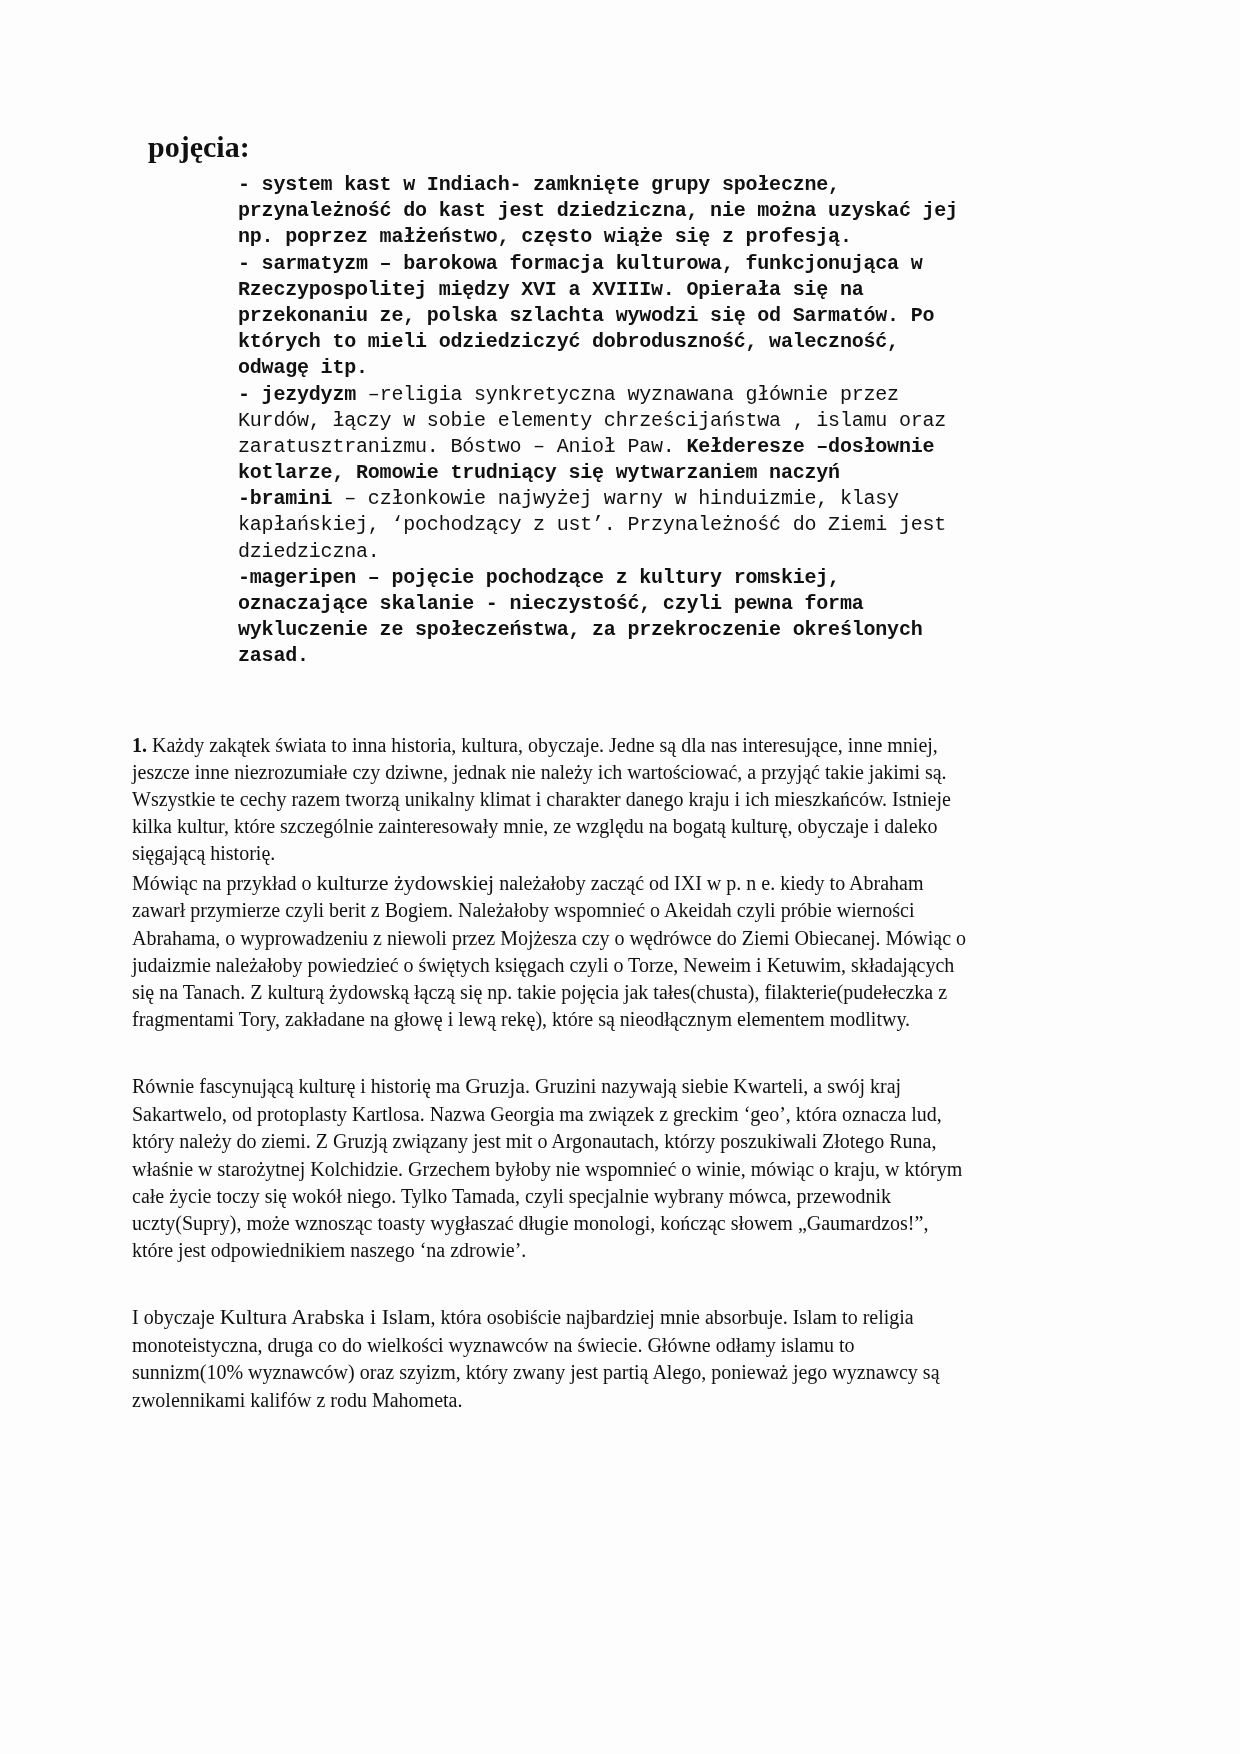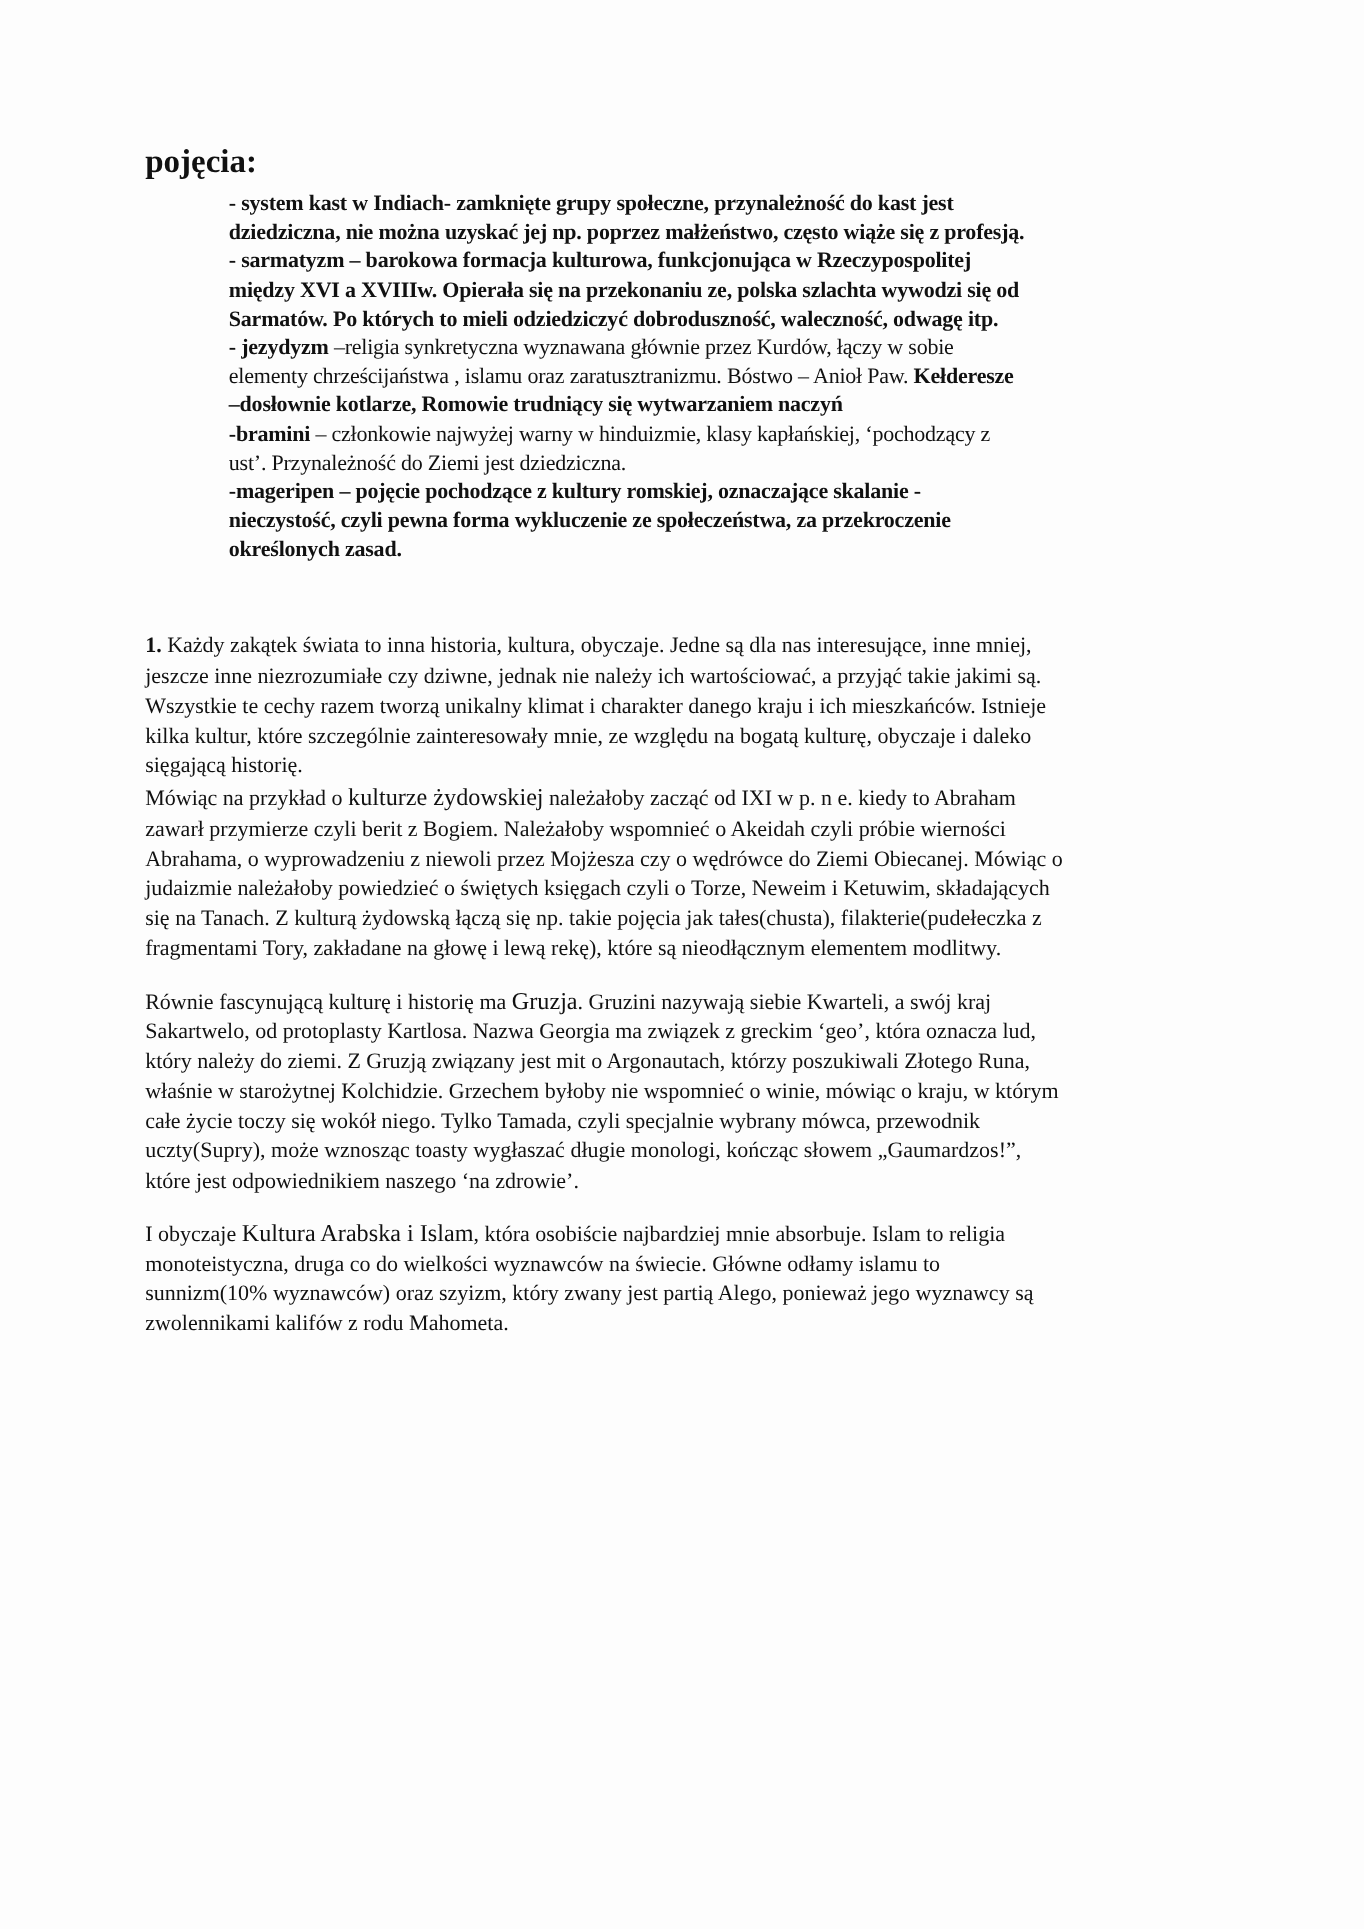--- a/index.html
+++ b/index.html
@@ -15,41 +15,42 @@
   }
   .content {
     position: absolute;
     left: 132px;
     top: 130px;
     width: 836px;
   }
   .heading {
     font-size: 30px;
     font-weight: bold;
-    margin: 0 0 8px 0;
+    margin: 0 0 8px 16px;
     letter-spacing: 0px;
   }
   .defs {
-    margin-left: 76px;
+    margin-left: 106px;
     width: 726px;
     font-size: 20px;
     line-height: 1.31;
     letter-spacing: -0.2px;
+    font-family: Liberation Mono, monospace;
   }
   .defs p { margin: 0; }
   .b { font-weight: bold; }
   .r { font-weight: normal; }
   .body-text {
     margin-top: 62px;
     width: 836px;
     font-size: 20px;
     line-height: 1.36;
   }
   .para { margin: 0; }
-  .gap { margin-top: 18px; }
+  .gap { margin-top: 38px; }
   .big { font-size: 22px; }
 </style>
 </head>
 <body>
 
 <div class="page">
   <div class="content">
 
     <h1 class="heading">pojęcia:</h1>
 

